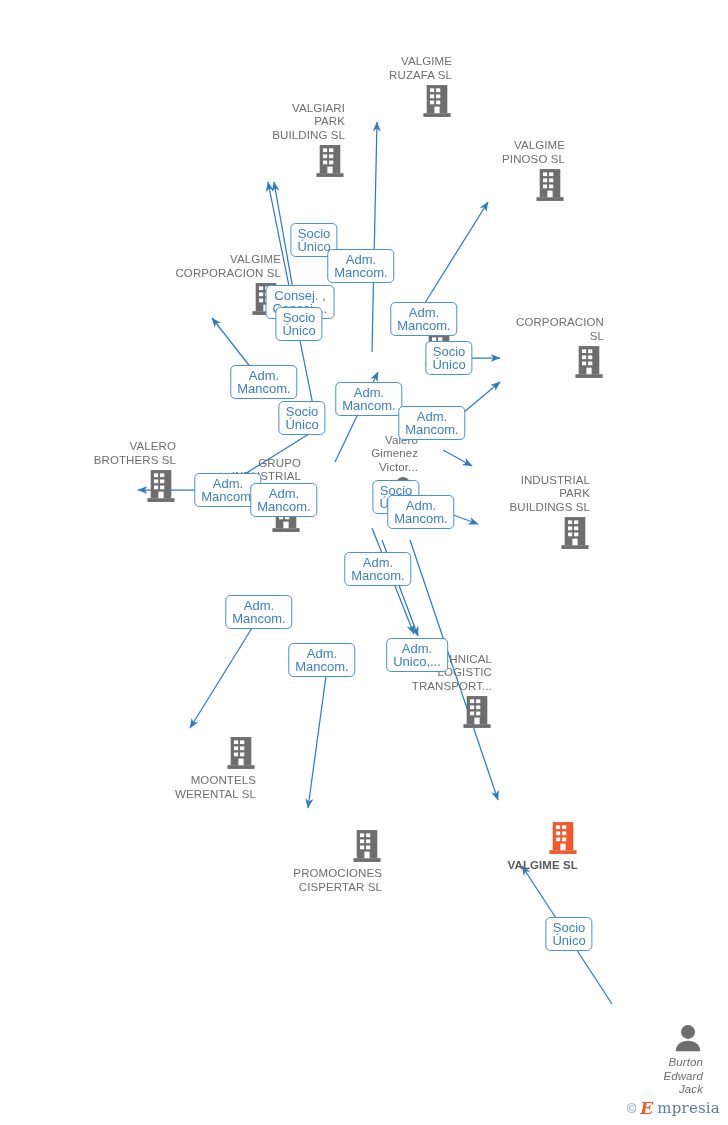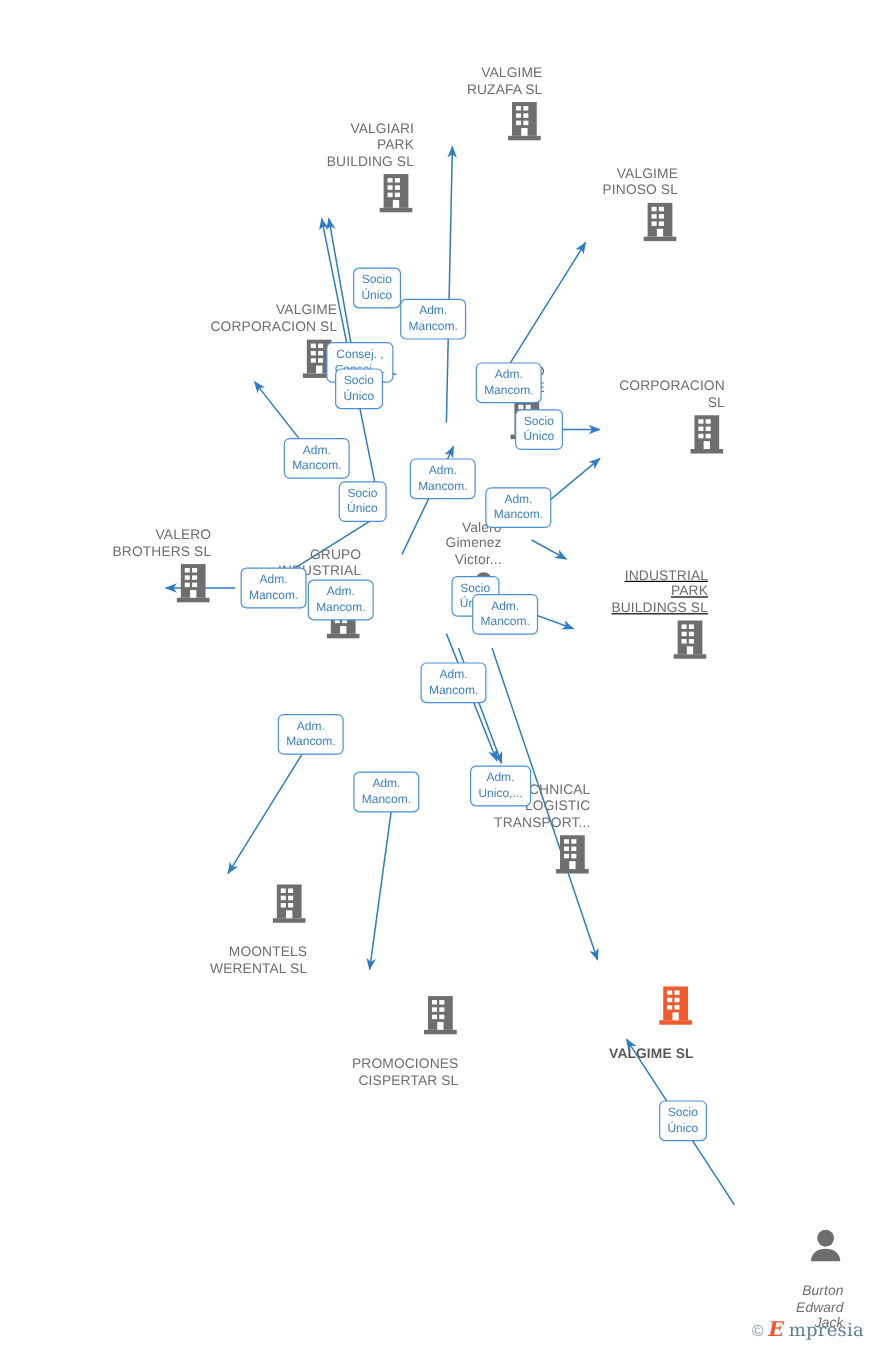--- a/index.html
+++ b/index.html
@@ -9,25 +9,25 @@
   svg.edges{position:absolute;left:0;top:0;width:728px;height:1125px;pointer-events:none;}
 
   .node{position:absolute;transform:translate(-50%,0);text-align:right;width:150px;}
   .node .glyph{display:block;margin:0 auto;line-height:0;}
   .node .cap{display:block;font-size:11.5px;line-height:13.5px;color:#6e6e6e;
              letter-spacing:.1px;white-space:pre-line;font-weight:400;}
   .node.company .cap{font-weight:400;}
   .node.focus .cap{color:#5a5a5a;font-weight:700;}
   .node.person .cap{color:#6e6e6e;}
   .cap-above{margin-bottom:2px;}
-  .cap-below{margin-top:18px;}
+  .cap-below{margin-top:4px;}
 
   .lbl{position:absolute;transform:translate(-50%,-50%);
        background:#ffffff;border:1.3px solid #4a90d9;border-radius:5px;
-       color:#3b7fc4;font-size:10px;line-height:13px;text-align:center;
+       color:#3b7fc4;font-size:13px;line-height:13px;text-align:center;
        padding:3px 6px;white-space:pre-line;box-sizing:border-box;}
 
   .wm{position:absolute;right:8px;bottom:8px;display:flex;align-items:center;gap:4px;}
   .wm .c{font-size:13px;color:#7a9bb5;}
   .wm .e{font-size:17px;color:#f0592b;font-family:"DejaVu Serif","Liberation Serif",serif;
          font-style:italic;font-weight:700;line-height:1;}
   .wm .rest{font-size:15px;color:#5b7e96;font-family:"DejaVu Serif","Liberation Serif",serif;
             letter-spacing:.2px;line-height:1;}
 </style>
 </head>
@@ -204,21 +204,21 @@
               <rect x="15" y="4.5" width="4.5" height="4"></rect>
               <rect x="21.5" y="4.5" width="0" height="0"></rect>
               <rect x="8.5" y="11" width="4.5" height="4"></rect>
               <rect x="15" y="11" width="4.5" height="4"></rect>
               <rect x="8.5" y="17.5" width="4.5" height="4"></rect>
               <rect x="15" y="17.5" width="4.5" height="4"></rect>
               <rect x="13.2" y="24" width="5.6" height="7"></rect>
             </g>
           </svg></span>
       </div>
-      <div class="node company" style="left: 515px; top: 473.5px; text-decoration: underline;">
+      <div class="node company" style="left: 515px; top: 473.5px;">
         <span class="cap cap-above">INDUSTRIAL
 PARK
 BUILDINGS SL</span>
         <span class="glyph"><svg width="30" height="34" viewBox="0 0 32 36" aria-hidden="true">
             <rect x="5" y="1" width="22" height="30" fill="#6e6e6e"></rect>
             <rect x="1.5" y="31" width="29" height="4" fill="#6e6e6e"></rect>
             <g fill="#ffffff">
               <rect x="8.5" y="4.5" width="4.5" height="4"></rect>
               <rect x="15" y="4.5" width="4.5" height="4"></rect>
               <rect x="21.5" y="4.5" width="0" height="0"></rect>

